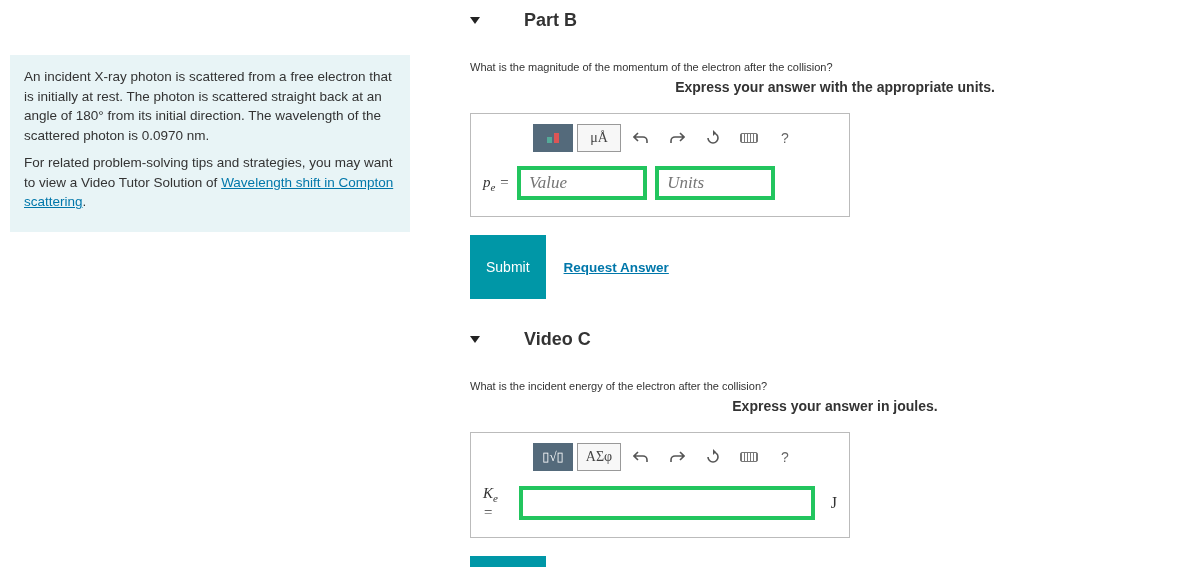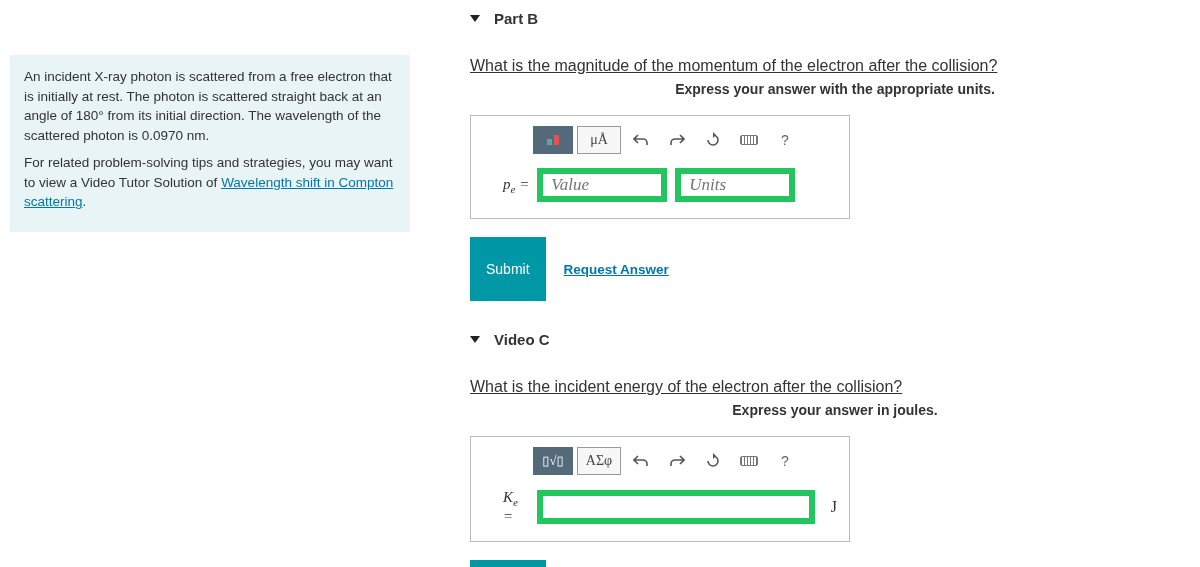--- a/index.html
+++ b/index.html
@@ -29,23 +29,23 @@
     align-items: center;
     padding: 10px 0 8px 0;
   }
   .part-header .caret {
     width: 0; height: 0;
     border-left: 5px solid transparent;
     border-right: 5px solid transparent;
     border-top: 7px solid #222;
     margin-right: 14px;
   }
-  .part-header .title { font-weight: 600; font-size: 15px; }
-
-  .question { margin: 22px 0 6px 0; font-size: 16px; text-decoration: underline; }
+  .part-header .title { font-weight: 600; font-size: 18px; margin-left: 30px; }
+
+  .question { margin: 22px 0 6px 0; font-size: 11px; }
   .instruction { font-weight: 600; margin-bottom: 18px; font-size: 14px; text-align: center; }
 
   .answer-box {
     border: 1px solid #bbb;
     width: 380px;
     padding: 10px 12px 16px 12px;
     position: relative;
   }
   .toolbar {
     display: flex;
@@ -80,26 +80,25 @@
   .templ-icon {
     display:flex; gap:2px;
   }
   .templ-icon span { width:5px; height:10px; background:#dd5555; display:block;}
   .templ-icon span.g { background:#5a9; height:6px; align-self:flex-end;}
 
   .input-row {
     display: flex;
     align-items: center;
     gap: 8px;
-    margin-left: 20px;
   }
   .var-label { font-style: italic; font-family: Georgia, serif; font-size: 15px; }
   .var-label sub { font-size: 11px; font-style: italic; }
   .val-input, .unit-input, .plain-input {
-    border: 6px solid #22c55e;
+    border: 4px solid #22c55e;
     height: 34px;
     padding: 0 8px;
     font-size: 17px;
     font-style: italic;
     color: #0f766e;
     font-family: Georgia, serif;
   }
   .val-input { width: 130px; }
   .unit-input { width: 120px; }
   .plain-input { width: 300px; font-style: normal;}

